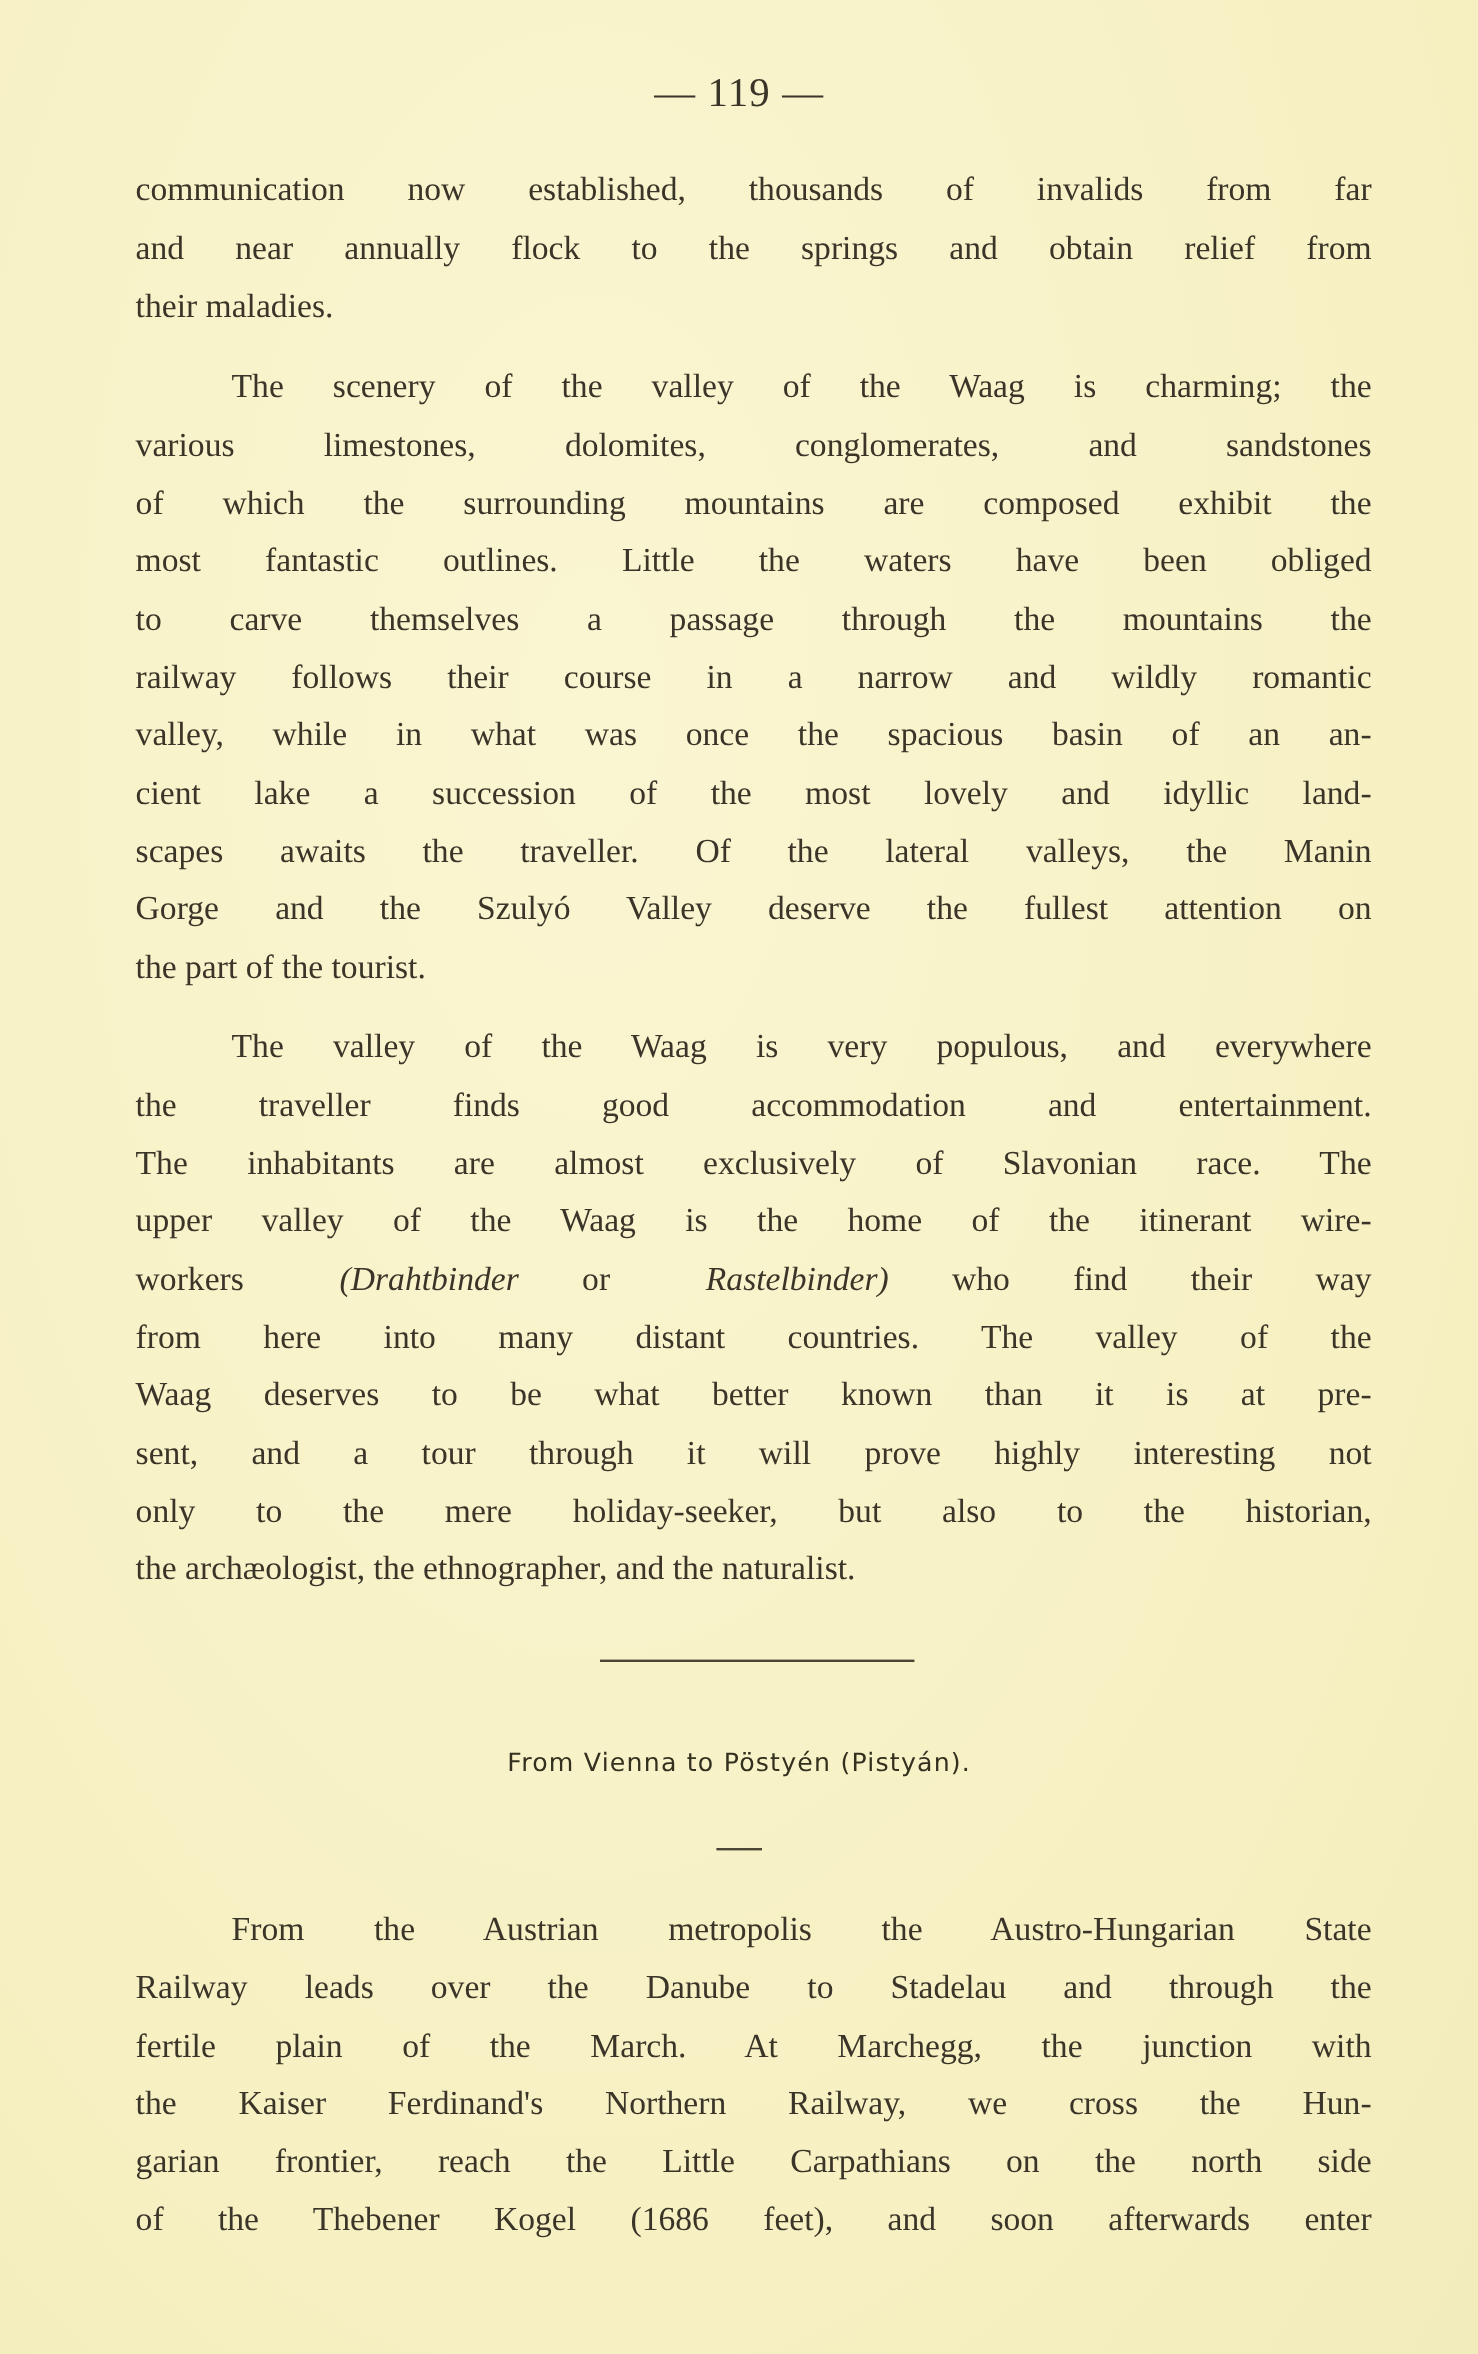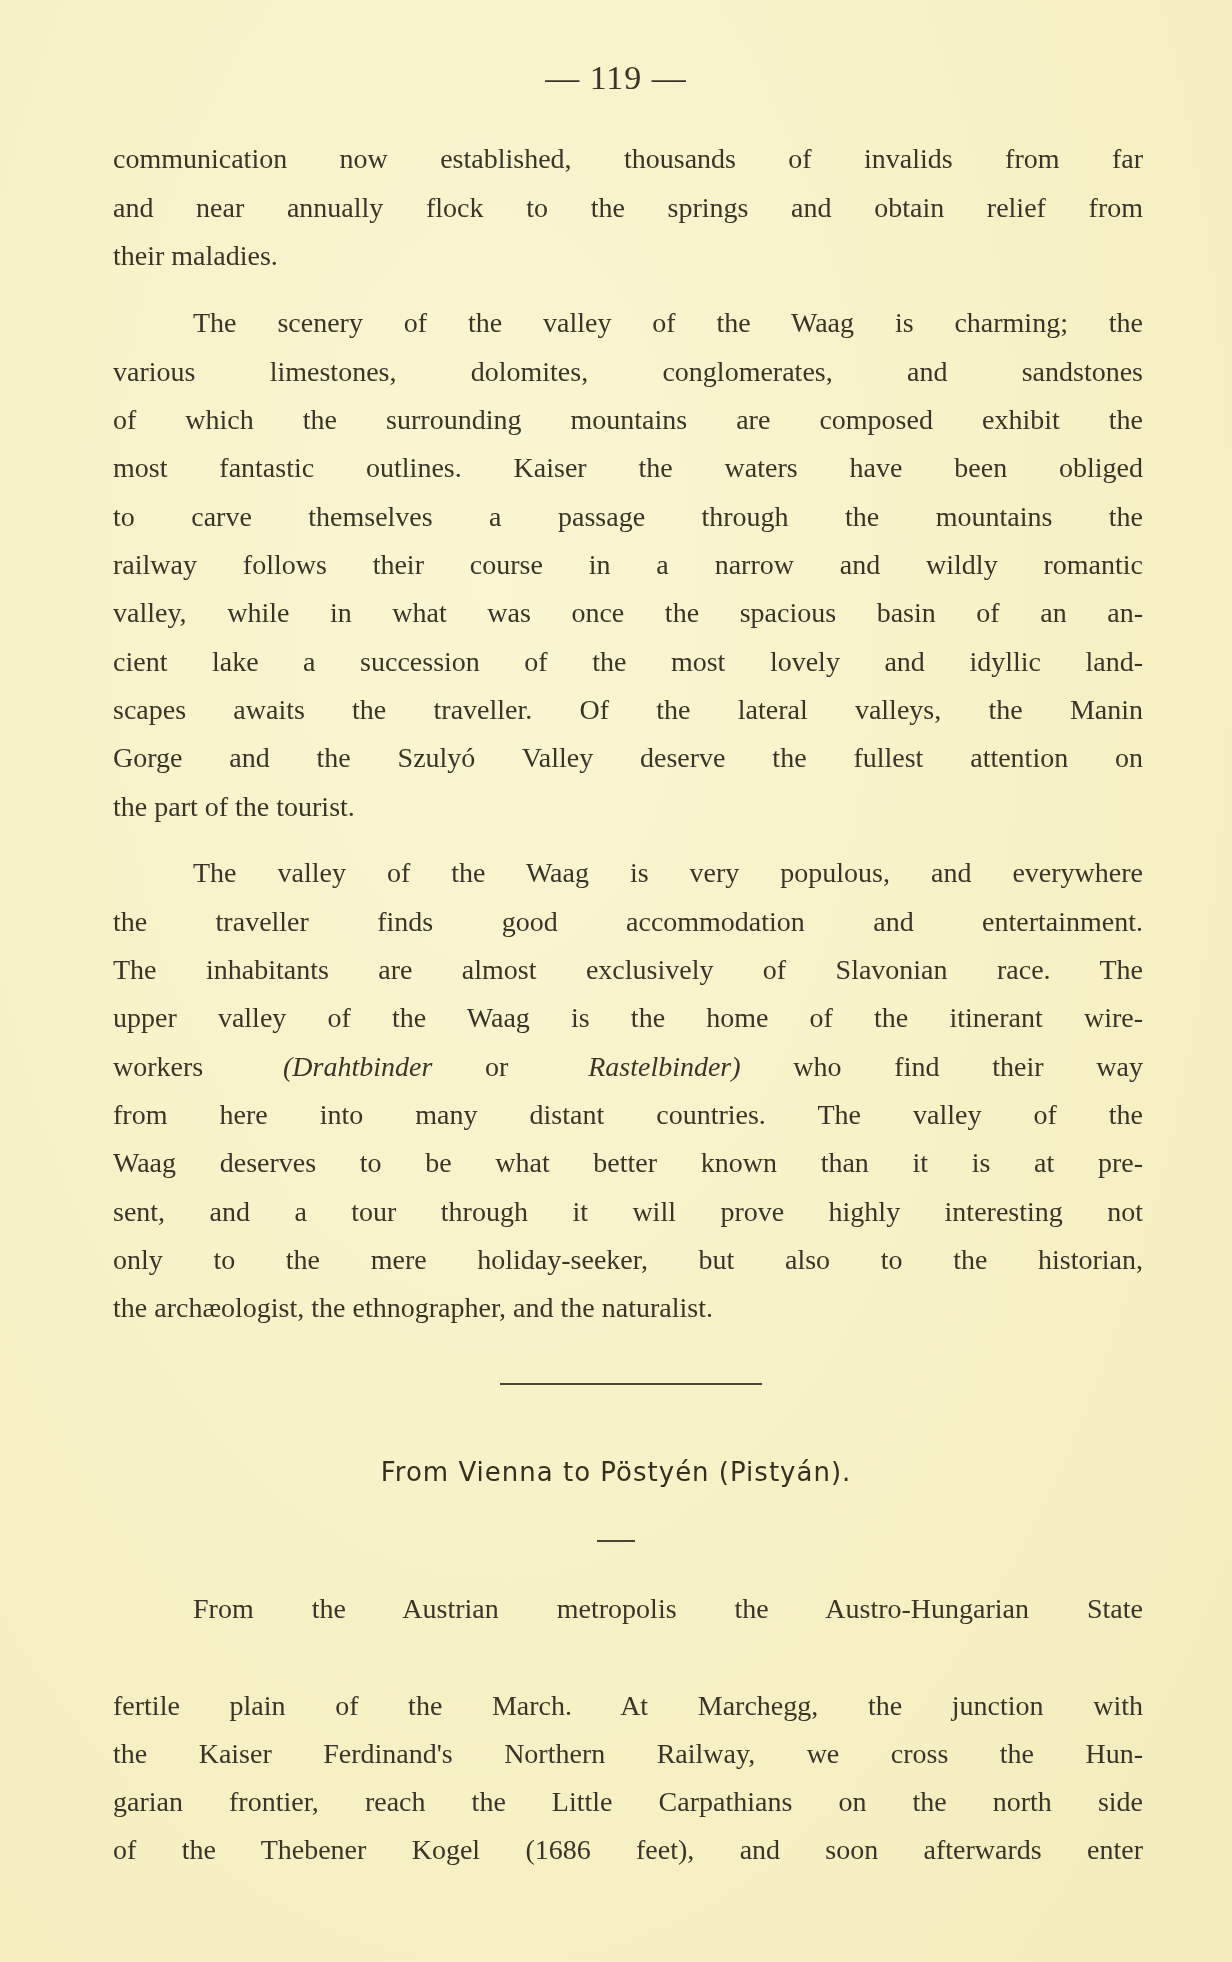--- a/index.html
+++ b/index.html
@@ -22,38 +22,38 @@
     text-align: justify; text-align-last: justify;
   }
   .line.last { text-align-last: left; }
   .line.indent { left: 193px; width: 950px; }
   .rule {
     position: absolute; height: 1px; background: #4a4535;
   }
   .heading {
     position: absolute; top: 1440px; left: 0; width: 1232px; text-align: center;
     font-family: "DejaVu Sans", "Liberation Sans", sans-serif;
-    font-size: 26px; letter-spacing: 1px; color: #33301f;
+    font-size: 21px; letter-spacing: 1px; color: #33301f;
   }
   em { font-style: italic; margin-left: 27px; }
 </style>
 </head>
 <body>
 
 <div class="page">
   <div class="page-number">— 119 —</div>
 
   <div class="line" style="top:122px">communication now established, thousands of invalids from far</div>
   <div class="line" style="top:171px">and near annually flock to the springs and obtain relief from</div>
   <div class="line last" style="top:219px">their maladies.</div>
 
   <div class="line indent" style="top:286px">The scenery of the valley of the Waag is charming; the</div>
   <div class="line" style="top:335px">various limestones, dolomites, conglomerates, and sandstones</div>
   <div class="line" style="top:383px">of which the surrounding mountains are composed exhibit the</div>
-  <div class="line" style="top:431px">most fantastic outlines. Kaiser the waters have been obliged</div>
+  <div class="line" style="top:431px">most fantastic outlines. Little the waters have been obliged</div>
   <div class="line" style="top:480px">to carve themselves a passage through the mountains the</div>
   <div class="line" style="top:528px">railway follows their course in a narrow and wildly romantic</div>
   <div class="line" style="top:576px">valley, while in what was once the spacious basin of an an-</div>
   <div class="line" style="top:625px">cient lake a succession of the most lovely and idyllic land-</div>
   <div class="line" style="top:673px">scapes awaits the traveller. Of the lateral valleys, the Manin</div>
   <div class="line" style="top:721px">Gorge and the Szulyó Valley deserve the fullest attention on</div>
   <div class="line last" style="top:770px">the part of the tourist.</div>
 
   <div class="line indent" style="top:836px">The valley of the Waag is very populous, and everywhere</div>
   <div class="line" style="top:885px">the traveller finds good accommodation and entertainment.</div>
@@ -64,17 +64,18 @@
   <div class="line" style="top:1126px">Waag deserves to be what better known than it is at pre-</div>
   <div class="line" style="top:1175px">sent, and a tour through it will prove highly interesting not</div>
   <div class="line" style="top:1223px">only to the mere holiday-seeker, but also to the historian,</div>
   <div class="line last" style="top:1271px">the archæologist, the ethnographer, and the naturalist.</div>
 
   <div class="rule" style="top:1366px; left:500px; width:262px; height:2px;"></div>
   <div class="heading">From Vienna to Pöstyén (Pistyán).</div>
   <div class="rule" style="top:1523px; left:597px; width:38px; height:2px;"></div>
 
   <div class="line indent" style="top:1572px">From the Austrian metropolis the Austro-Hungarian State</div>
+  <div class="line" style="top:1620px">Railway leads over the Danube to Stadelau and through the</div>
   <div class="line" style="top:1669px">fertile plain of the March. At Marchegg, the junction with</div>
   <div class="line" style="top:1717px">the Kaiser Ferdinand's Northern Railway, we cross the Hun-</div>
   <div class="line" style="top:1765px">garian frontier, reach the Little Carpathians on the north side</div>
   <div class="line" style="top:1813px">of the Thebener Kogel (1686 feet), and soon afterwards enter</div>
 </div>
 
 </body></html>

